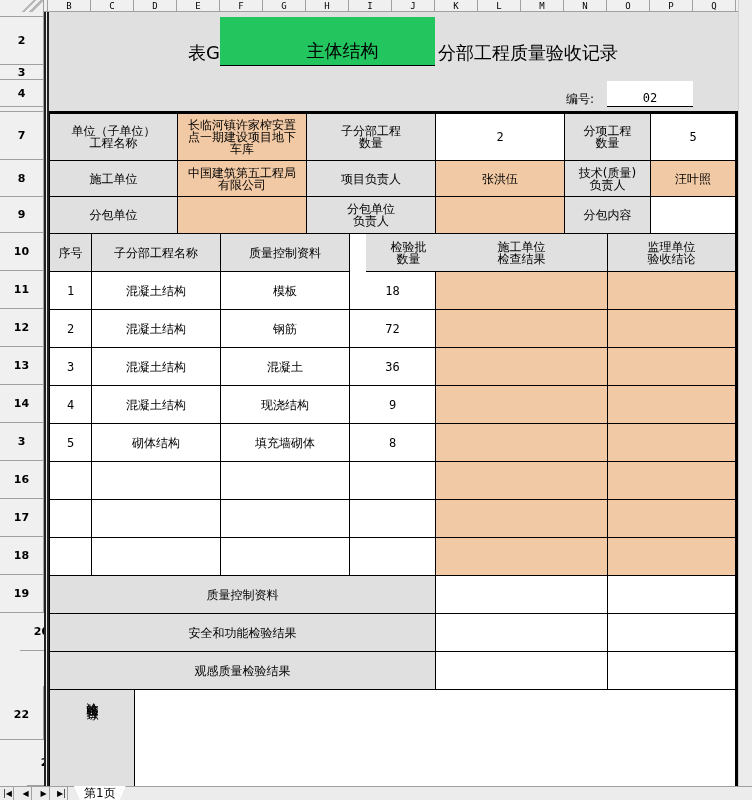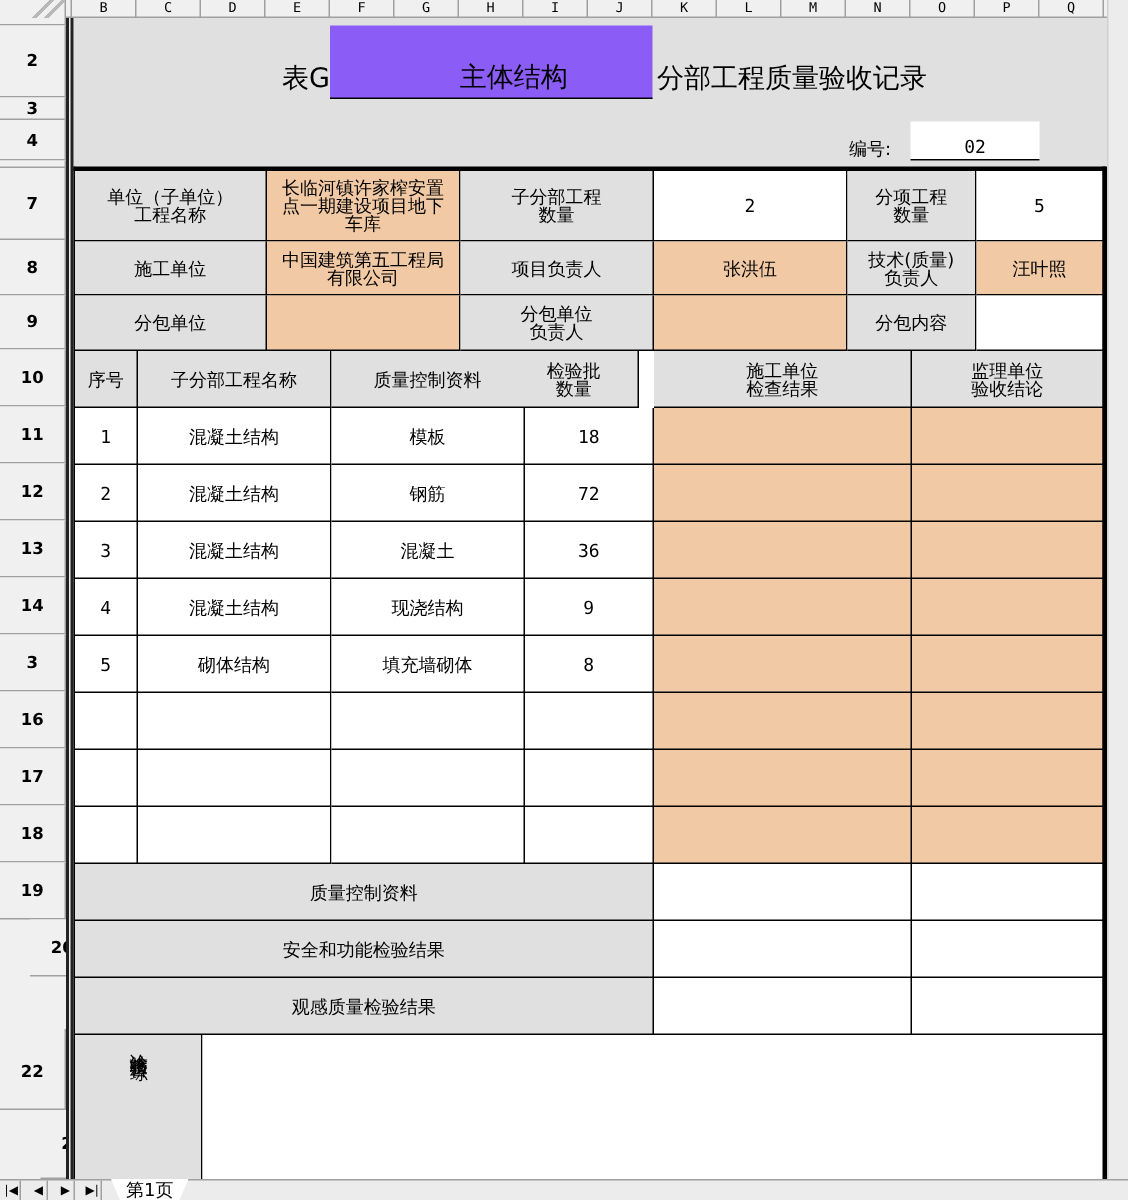--- a/index.html
+++ b/index.html
@@ -83,21 +83,21 @@
 <div class="abs row-h" style="top:537px;height:38px;">18</div>
 <div class="abs row-h" style="top:575px;height:38px;">19</div>
 <div class="abs row-h" style="top:613px;height:38px;margin-left:20px;">20</div>
 <div class="abs row-h" style="top:686px;height:38px;">21</div>
 <div class="abs row-h" style="top:689px;height:51px;">22</div>
 <div class="abs row-h" style="top:740px;height:46px;margin-left:27px;">23</div>
 
 <div class="abs frozen-line"></div>
 
 <div class="abs" style="left:188px;top:42px;font-size:18px;line-height:22px;">表G</div>
-<div class="abs" style="left:220px;top:17px;width:215px;height:49px;background:#8b5cf6;border-bottom:1px solid #000;display:flex;align-items:flex-end;justify-content:center;padding-bottom:2px;padding-left:30px;font-size:18px;">主体结构</div>
+<div class="abs" style="left:220px;top:17px;width:215px;height:49px;background:#22c55e;border-bottom:1px solid #000;display:flex;align-items:flex-end;justify-content:center;padding-bottom:2px;padding-left:30px;font-size:18px;">主体结构</div>
 <div class="abs" style="left:438px;top:42px;font-size:18px;line-height:22px;">分部工程质量验收记录</div>
 
 <div class="abs" style="left:566px;top:91px;font-size:12px;">编号:</div>
 <div class="abs num" style="left:607px;top:81px;width:86px;height:26px;background:#fff;border-bottom:1px solid #000;display:flex;align-items:flex-end;justify-content:center;padding-bottom:1px;">02</div>
 
 <div class="abs cell gray" style="left:50px;top:114px;width:128px;height:47px;white-space:pre-line;">单位（子单位）
 工程名称</div>
 <div class="abs cell peach" style="left:178px;top:114px;width:129px;height:47px;white-space:pre-line;">长临河镇许家榨安置
 点一期建设项目地下
 车库</div>
@@ -121,21 +121,21 @@
 <div class="abs cell peach" style="left:178px;top:197px;width:129px;height:37px;"></div>
 <div class="abs cell gray" style="left:307px;top:197px;width:129px;height:37px;white-space:pre-line;">分包单位
 负责人</div>
 <div class="abs cell peach" style="left:436px;top:197px;width:129px;height:37px;"></div>
 <div class="abs cell gray" style="left:565px;top:197px;width:86px;height:37px;">分包内容</div>
 <div class="abs cell white" style="left:651px;top:197px;width:85px;height:37px;"></div>
 
 <div class="abs cell gray" style="left:50px;top:234px;width:42px;height:38px;">序号</div>
 <div class="abs cell gray" style="left:92px;top:234px;width:129px;height:38px;">子分部工程名称</div>
 <div class="abs cell gray" style="left:221px;top:234px;width:129px;height:38px;">质量控制资料</div>
-<div class="abs cell gray" style="left:340px;top:234px;width:86px;height:38px;white-space:pre-line;">检验批
+<div class="abs cell gray" style="left:366px;top:234px;width:86px;height:38px;white-space:pre-line;">检验批
 数量</div>
 <div class="abs cell gray" style="left:436px;top:234px;width:172px;height:38px;white-space:pre-line;">施工单位
 检查结果</div>
 <div class="abs cell gray" style="left:608px;top:234px;width:128px;height:38px;white-space:pre-line;">监理单位
 验收结论</div>
 
 <div class="abs cell white num" style="left:50px;top:272px;width:42px;height:38px;">1</div>
 <div class="abs cell white" style="left:92px;top:272px;width:129px;height:38px;">混凝土结构</div>
 <div class="abs cell white" style="left:221px;top:272px;width:129px;height:38px;">模板</div>
 <div class="abs cell white num" style="left:350px;top:272px;width:86px;height:38px;">18</div>

